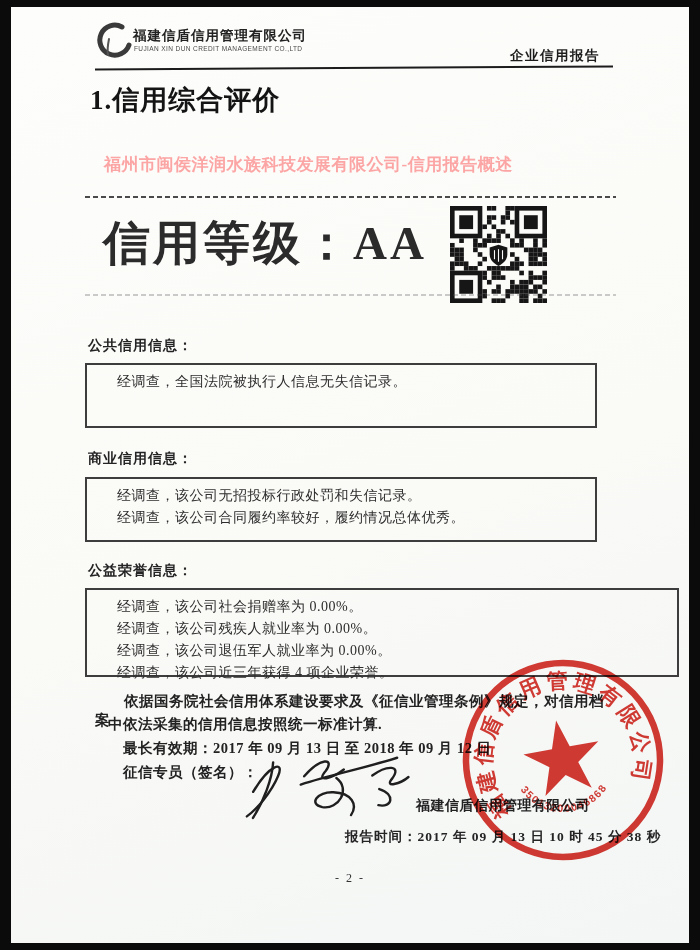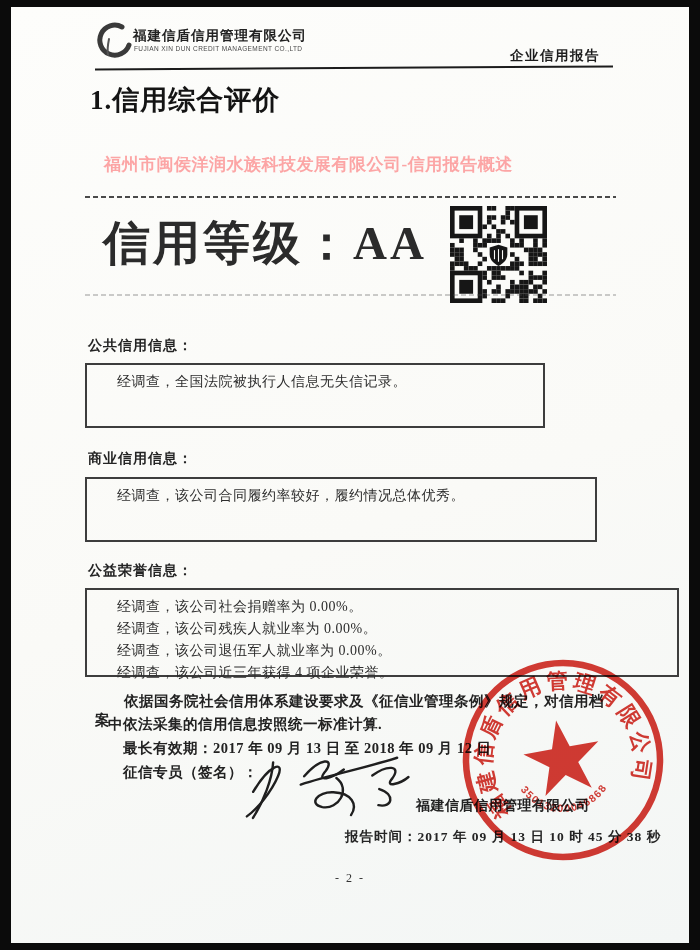--- a/index.html
+++ b/index.html
@@ -204,26 +204,27 @@
         <path d="M48.3 38.5 l8.8 2.9 v6.6 c0 5.6 -3.9 8.8 -8.8 11.8 c-4.9 -3 -8.8 -6.2 -8.8 -11.8 v-6.6 z"></path>
         <g stroke="#fbfbf9" stroke-width="1.1" fill="none">
           <path d="M44.3 44 v9"></path>
           <path d="M48.3 43 v12.5"></path>
           <path d="M52.3 44 v9"></path>
         </g>
       </svg></div>
   <div class="abs dash" style="left:85px;top:294px;width:531px;opacity:.28;"></div>
 
   <div class="abs sec-label" style="left:88px;top:337px;">公共信用信息：</div>
-  <div class="abs box" style="left:85px;top:363px;width:460px;height:65px;">
+  <div class="abs box" style="left:85px;top:363px;width:512px;height:65px;">
     <div class="ln">经调查，全国法院被执行人信息无失信记录。</div>
   </div>
 
   <div class="abs sec-label" style="left:88px;top:450px;">商业信用信息：</div>
   <div class="abs box" style="left:85px;top:477px;width:512px;height:65px;">
+    <div class="ln">经调查，该公司无招投标行政处罚和失信记录。</div>
     <div class="ln">经调查，该公司合同履约率较好，履约情况总体优秀。</div>
   </div>
 
   <div class="abs sec-label" style="left:88px;top:562px;">公益荣誉信息：</div>
   <div class="abs box" style="left:85px;top:588px;width:594px;height:89px;">
     <div class="ln">经调查，该公司社会捐赠率为 0.00%。</div>
     <div class="ln">经调查，该公司残疾人就业率为 0.00%。</div>
     <div class="ln">经调查，该公司退伍军人就业率为 0.00%。</div>
     <div class="ln">经调查，该公司近三年获得 4 项企业荣誉。</div>
   </div>

